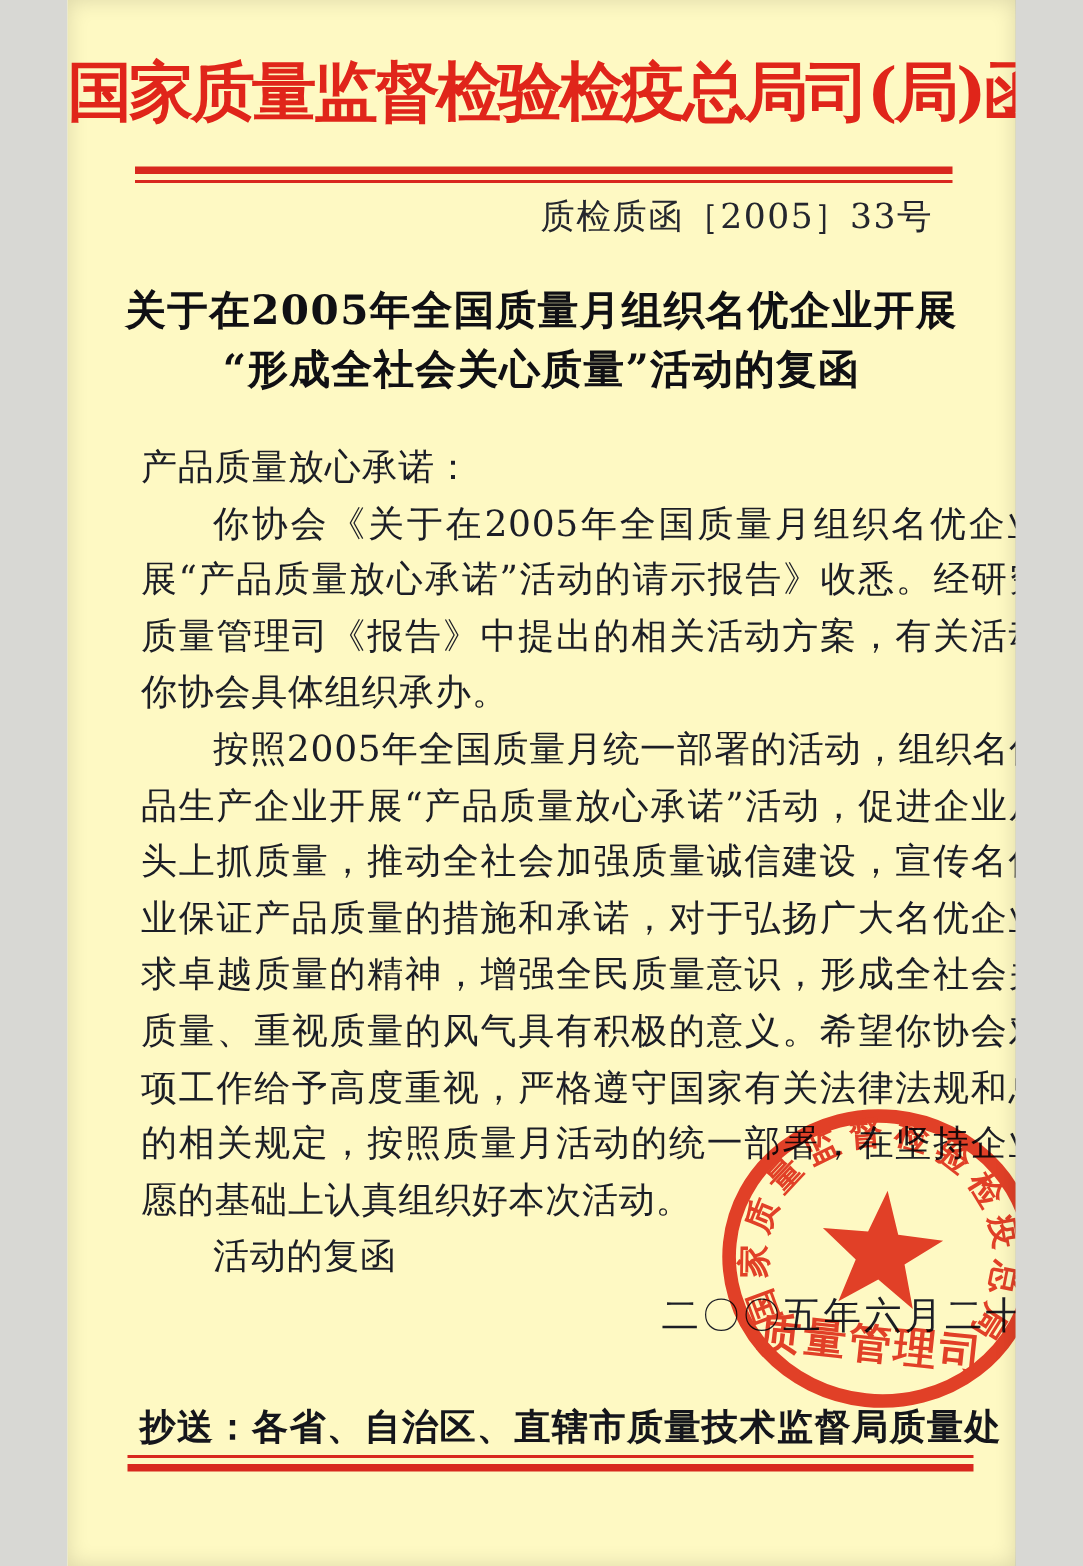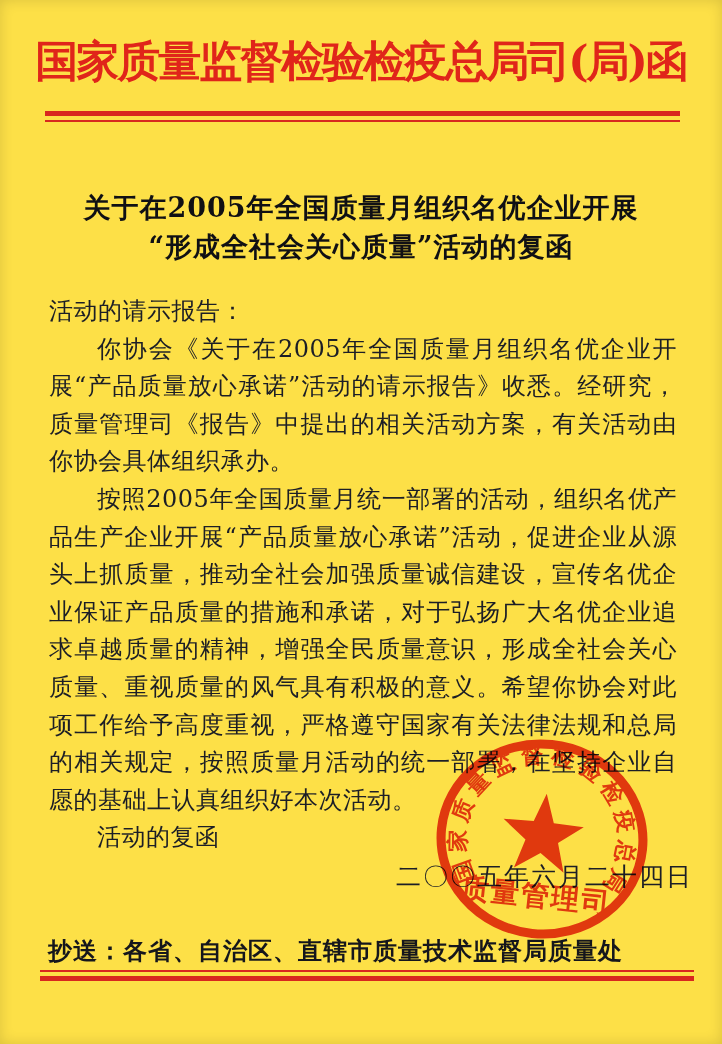--- a/index.html
+++ b/index.html
@@ -2,24 +2,24 @@
 <html><head>
 <meta charset="utf-8">
 <style>
   html, body {
     margin: 0;
     padding: 0;
     background: #d8d8d4;
   }
   .page {
     position: relative;
-    width: 722px;
+    width: 632px;
     height: 1044px;
     margin: 0 auto;
-    background: #fde047;
+    background: #fef9c3;
     overflow: hidden;
     font-family: "DejaVu Serif", "Liberation Serif", serif;
     box-shadow: inset 0 0 14px rgba(0,0,0,0.14);
   }
   .letterhead {
     position: absolute;
     top: 33px; left: 0; right: 0;
     text-align: center;
     color: #e0251a;
     font-size: 43px;
@@ -114,28 +114,29 @@
 </style>
 </head>
 <body>
 
 <div class="page">
 
   <div class="letterhead">国家质量监督检验检疫总局司(局)函</div>
 
   <div class="rule-top"></div>
 
+  <div class="doc-number">质检质函［2005］33号</div>
 
   <div class="title">
     <div>关于在2005年全国质量月组织名优企业开展</div>
     <div>“形成全社会关心质量”活动的复函</div>
   </div>
 
   <div class="body-block">
-    <p class="salutation">活动的请示报告：</p>
+    <p class="salutation">产品质量放心承诺：</p>
     <p class="para">你协会《关于在2005年全国质量月组织名优企业开展“产品质量放心承诺”活动的请示报告》收悉。经研究，质量管理司《报告》中提出的相关活动方案，有关活动由你协会具体组织承办。</p>
     <p class="para">按照2005年全国质量月统一部署的活动，组织名优产品生产企业开展“产品质量放心承诺”活动，促进企业从源头上抓质量，推动全社会加强质量诚信建设，宣传名优企业保证产品质量的措施和承诺，对于弘扬广大名优企业追求卓越质量的精神，增强全民质量意识，形成全社会关心质量、重视质量的风气具有积极的意义。希望你协会对此项工作给予高度重视，严格遵守国家有关法律法规和总局的相关规定，按照质量月活动的统一部署，在坚持企业自愿的基础上认真组织好本次活动。</p>
     <p class="para">活动的复函</p>
   </div>
 
   <div class="date-line">二〇〇五年六月二十四日</div>
 
   <div class="seal">
     <svg viewBox="0 0 220 200" xmlns="http://www.w3.org/2000/svg">
       <ellipse cx="110" cy="100" rx="100" ry="94" fill="none" stroke="#e03020" stroke-width="9"></ellipse>

